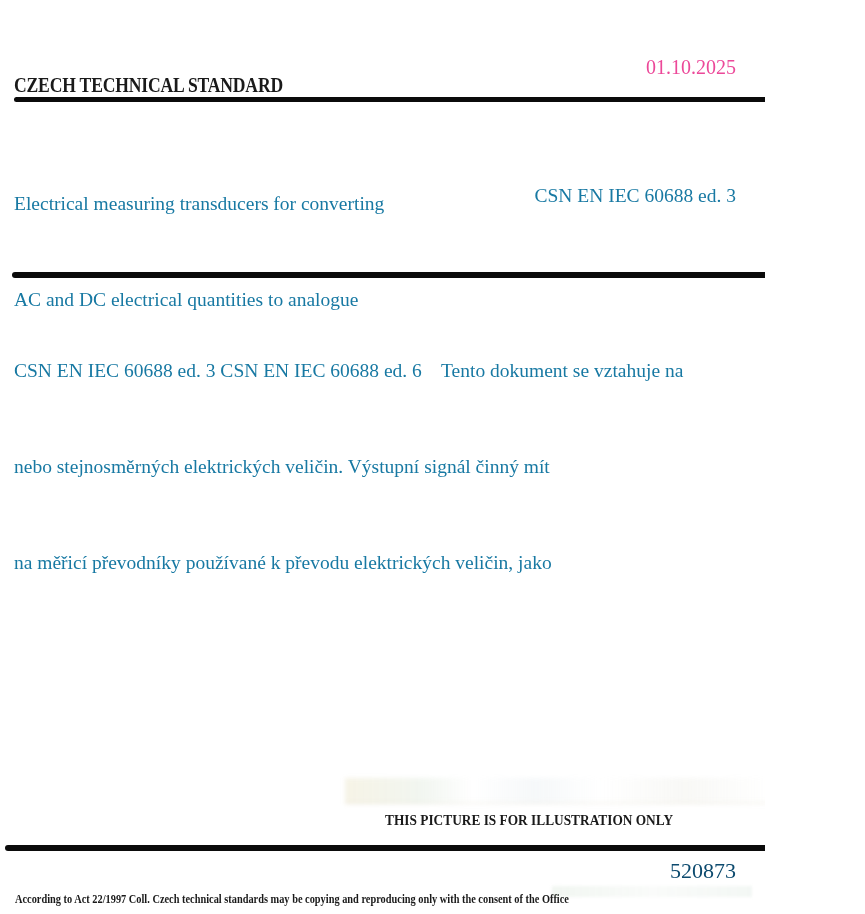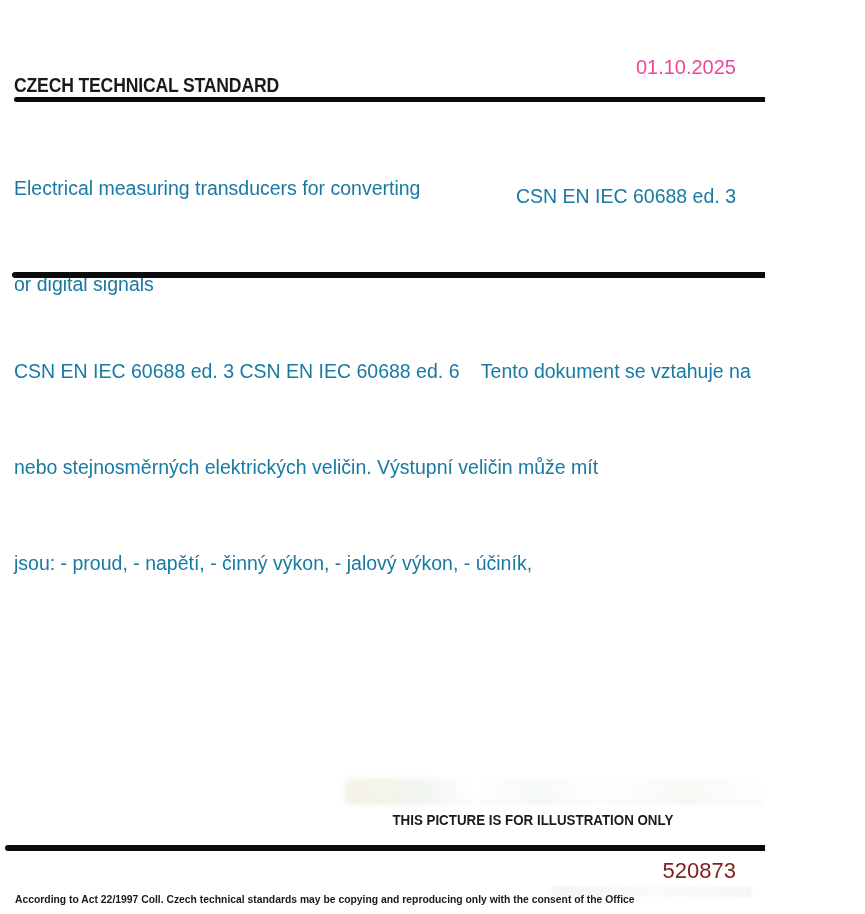--- a/index.html
+++ b/index.html
@@ -3,21 +3,21 @@
 <meta charset="utf-8">
 <style>
   * { margin: 0; padding: 0; box-sizing: border-box; }
   html, body { background: #ffffff; }
   .page {
     position: relative;
     width: 765px;
     height: 914px;
     background: #ffffff;
     overflow: hidden;
-    font-family: Liberation Sans, sans-serif;
+    font-family: Liberation Serif, serif;
   }
   .header-title {
     position: absolute;
     left: 14px; top: 74px;
     font-size: 20px;
     font-weight: 700;
     color: #1a1a1a;
     letter-spacing: -0.2px;
     transform: scaleX(0.88);
     transform-origin: left top;
@@ -29,21 +29,21 @@
     font-size: 20px;
     color: #ec4899;
     white-space: pre;
   }
   .rule { position: absolute; background: #0b0b0b; }
   .rule-1 { left: 14px; top: 97px;  width: 824px; height: 5px; border-radius: 2.5px; }
   .rule-2 { left: 12px; top: 272px; width: 831px; height: 6px; border-radius: 3px; }
   .rule-3 { left: 5px;  top: 845px; width: 833px; height: 6px; border-radius: 3px; }
   .title-left {
     position: absolute;
-    left: 14px; top: 108px;
+    left: 14px; top: 124px;
     font-size: 19.5px;
     line-height: 32px;
     color: #1879a3;
     white-space: pre;
   }
   .title-right {
     position: absolute;
     right: 29px; top: 116px;
     font-size: 19.5px;
     line-height: 32px;
@@ -98,50 +98,50 @@
     line-height: 15px;
     color: #1a1a1a;
     transform: scaleX(0.9);
     transform-origin: left top;
     white-space: pre;
   }
   .footer-number {
     position: absolute;
     right: 29px; top: 858px;
     font-size: 22px;
-    color: #7f1d1d;
+    color: #0c4a6e;
     white-space: pre;
   }
 </style>
 </head>
 <body>
 
 <div class="page">
 
   <div class="header-title">CZECH TECHNICAL STANDARD</div>
 
   <div class="header-date">01.10.2025</div>
 
   <div class="rule rule-1"></div>
 
   <div class="title-left">
     <div>Electrical measuring transducers for converting</div>
-    <div>or digital signals</div>
+    <div>AC and DC electrical quantities to analogue</div>
   </div>
 
   <div class="title-right">
     <div>CSN EN IEC 60688 ed. 3</div>
   </div>
 
   <div class="rule rule-2"></div>
 
   <div class="body-text">
     <div>CSN EN IEC 60688 ed. 3 CSN EN IEC 60688 ed. 6    Tento dokument se vztahuje na</div>
-    <div>nebo stejnosměrných elektrických veličin. Výstupní veličin může mít</div>
-    <div>jsou: - proud, - napětí, - činný výkon, - jalový výkon, - účiník,</div>
+    <div>nebo stejnosměrných elektrických veličin. Výstupní signál činný mít</div>
+    <div>na měřicí převodníky používané k převodu elektrických veličin, jako</div>
     
     
     
     
     
   </div>
 
   <div class="wm-top"></div>
 
   <div class="illustration-note">THIS PICTURE IS FOR ILLUSTRATION ONLY</div>

